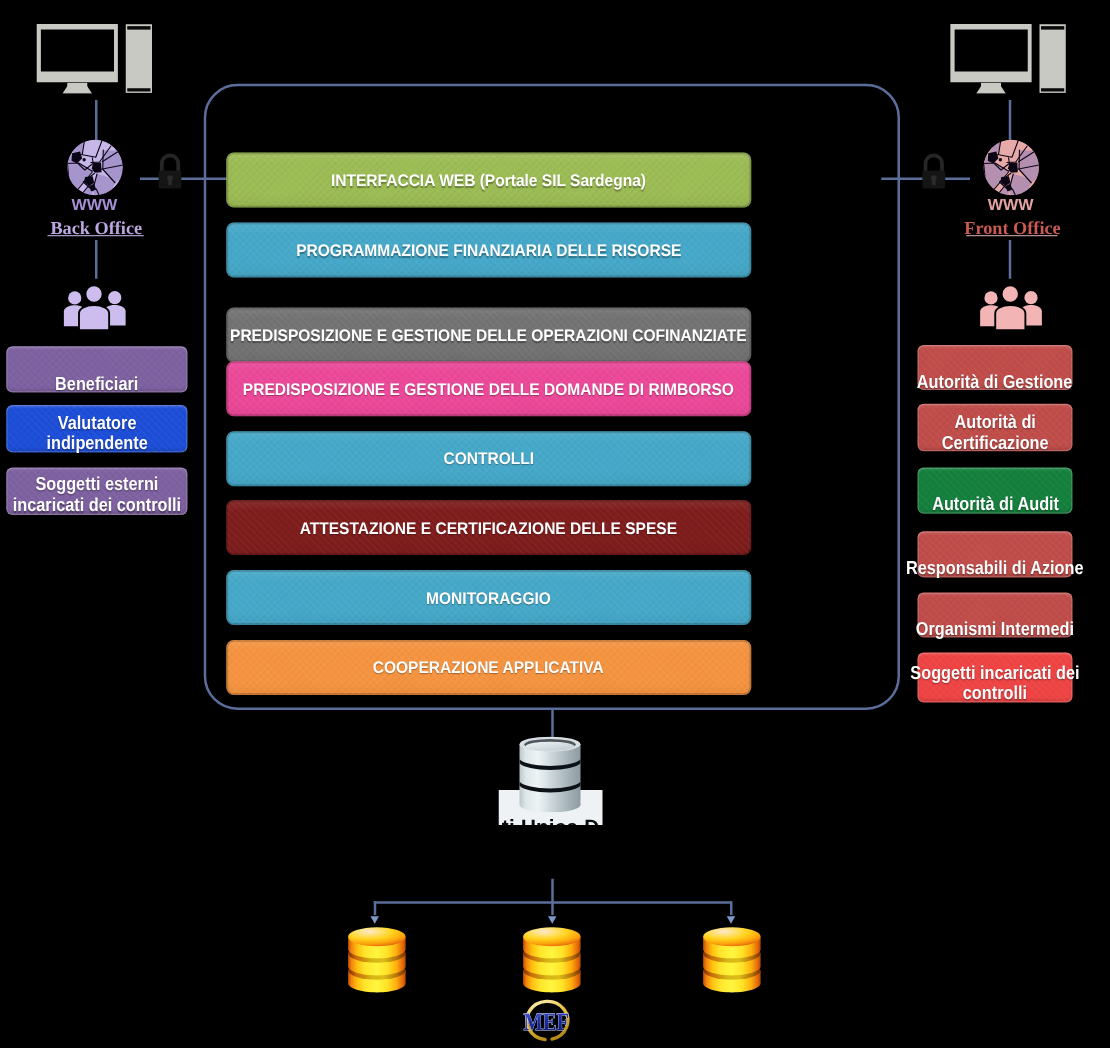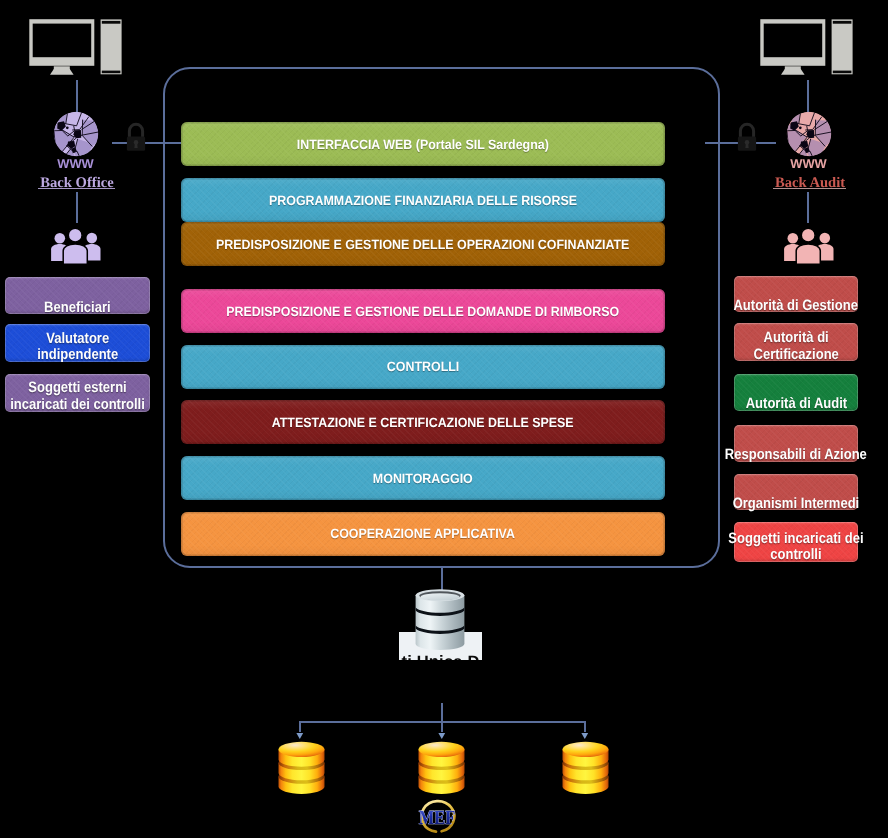--- a/index.html
+++ b/index.html
@@ -11,21 +11,21 @@
 
   
   .vline{position:absolute;width:2px;background:#5B6E9B;}
   .hline{position:absolute;height:2px;background:#5B6E9B;}
 
   
   #center-panel{position:absolute;left:163px;top:67px;width:557px;height:501px;
       border:2.4px solid #5B6E9B;border-radius:27px;box-sizing:border-box;}
 
   
-  .module{position:absolute;left:181px;width:484px;height:44px;border-radius:6px;
+  .module{position:absolute;left:181px;width:420px;height:44px;border-radius:6px;
       box-sizing:border-box;display:flex;align-items:center;justify-content:center;
       color:#fff;font-weight:bold;font-size:13.4px;
       text-shadow:0 1px 1px rgba(0,0,0,.35);
       box-shadow:inset 0 0 0 1.6px rgba(0,0,0,.17),
                  inset 0 -5px 7px rgba(0,0,0,.05),
                  inset 0 5px 6px rgba(255,255,255,.07);}
   .module span{display:block;white-space:nowrap;transform:scaleX(0.928);position:relative;z-index:2;}
   .module::after,.sidebox::after{content:"";position:absolute;inset:0;border-radius:inherit;
       pointer-events:none;opacity:.05;z-index:1;
       background-image:repeating-linear-gradient(45deg, rgba(255,255,255,.6) 0 1px, rgba(0,0,0,0) 1px 4px),
@@ -258,40 +258,40 @@
   <svg class="abs" style="left:760px;top:14px;width:93px;height:61px;">
       <use href="#sym-computer"></use>
     </svg>
 
   <svg class="abs" style="left:786px;top:111px;width:46px;height:46px;color:#E8A9A9;">
       <use href="#sym-globe"></use>
     </svg>
 
   <div class="www-label" style="left:778px;top:158px;width:61px;color:#E6A3A3;">WWW</div>
 
-  <div class="office-label" style="left:750px;top:175.5px;width:120px;color:#CB5A52;"><span>Back Audit</span></div>
+  <div class="office-label" style="left:750px;top:175.5px;width:120px;color:#CB5A52;"><span>Front Office</span></div>
   <div class="office-rule" style="left:773px;top:187.6px;width:73px;background:#B09090;"></div>
 
   <svg class="abs" style="left:737px;top:122px;width:21px;height:30px;">
       <use href="#sym-lock"></use>
     </svg>
 
   <svg class="abs" style="left:778px;top:225px;width:62px;height:44px;color:#F2B4B4;">
       <use href="#sym-people"></use>
     </svg>
 
   <div id="center-panel"></div>
   <div id="modules">
       <div class="module" style="top: 122.4px; background: rgb(156, 188, 85);">
         <span>INTERFACCIA WEB (Portale SIL Sardegna)</span>
       </div>
       <div class="module" style="top: 178px; background: rgb(70, 168, 200);">
         <span>PROGRAMMAZIONE FINANZIARIA DELLE RISORSE</span>
       </div>
-      <div class="module" style="top: 222px; background: #a16207;">
+      <div class="module" style="top: 246px; background: #737373;">
         <span>PREDISPOSIZIONE E GESTIONE DELLE OPERAZIONI COFINANZIATE</span>
       </div>
       <div class="module" style="top: 289.2px; background: #ec4899;">
         <span>PREDISPOSIZIONE E GESTIONE DELLE DOMANDE DI RIMBORSO</span>
       </div>
       <div class="module" style="top: 344.8px; background: rgb(70, 168, 200);">
         <span>CONTROLLI</span>
       </div>
       <div class="module" style="top: 400.4px; background: #7f1d1d;">
         <span>ATTESTAZIONE E CERTIFICAZIONE DELLE SPESE</span>

